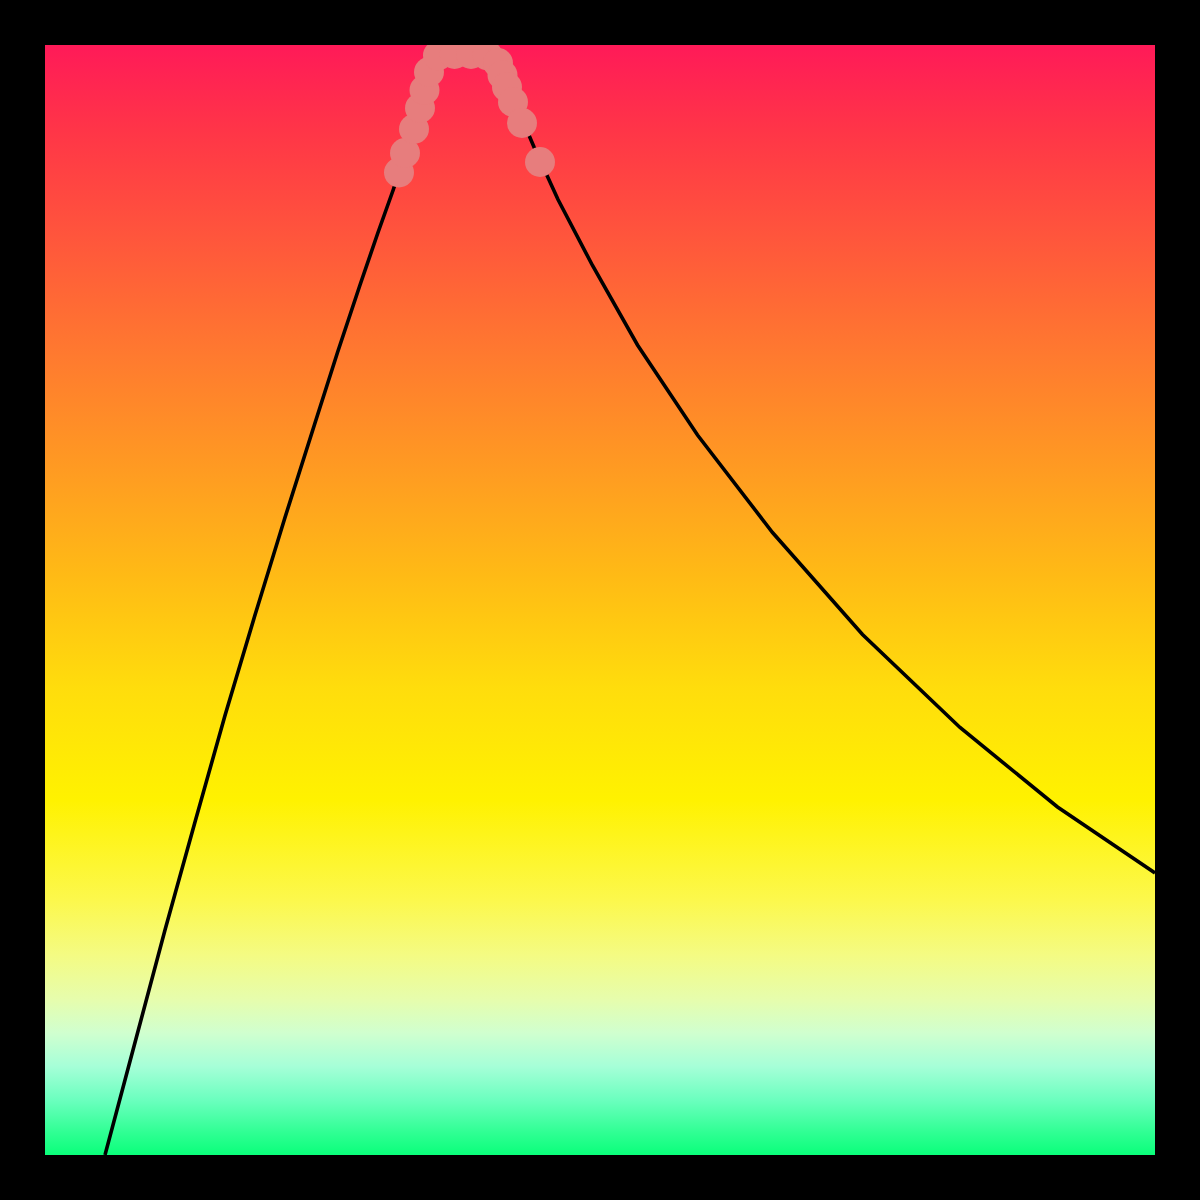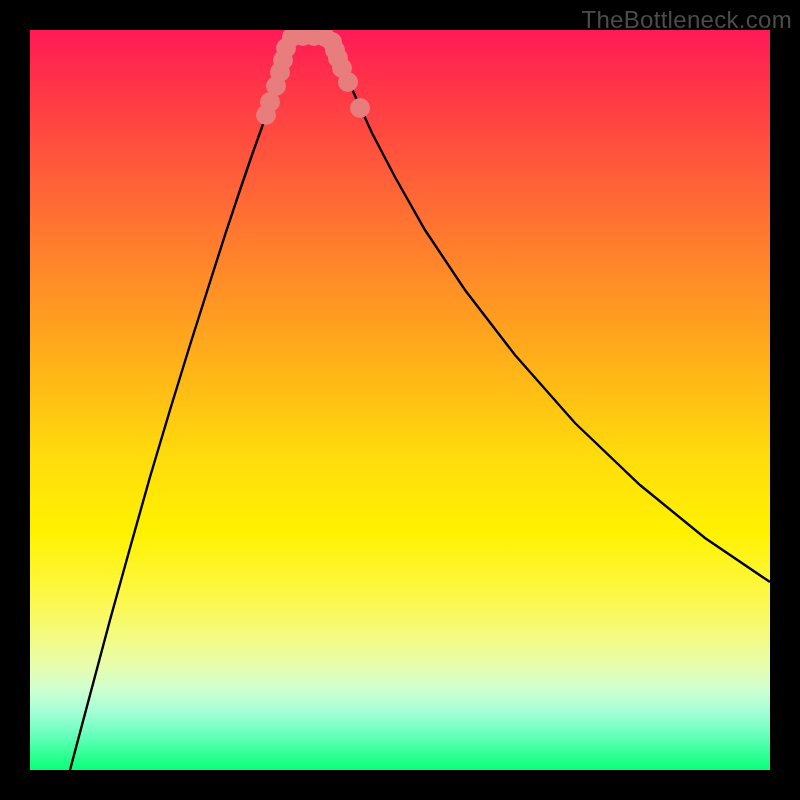--- a/index.html
+++ b/index.html
@@ -93,15 +93,14 @@
           <circle cx="308" cy="28" r="10" fill="#e77d7d"></circle>
           <circle cx="312" cy="38" r="10" fill="#e77d7d"></circle>
           <circle cx="318" cy="52" r="10" fill="#e77d7d"></circle>
           <circle cx="330" cy="78" r="10" fill="#e77d7d"></circle>
         </g>
 
     </svg>
 
   </div>
 
-  <div class="watermark">TheBottleneck.com</div>
 
 </div>
 
 </body></html>

